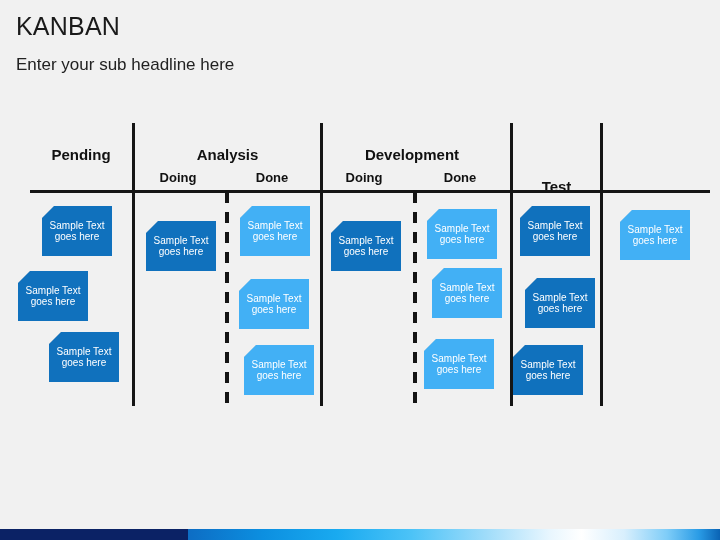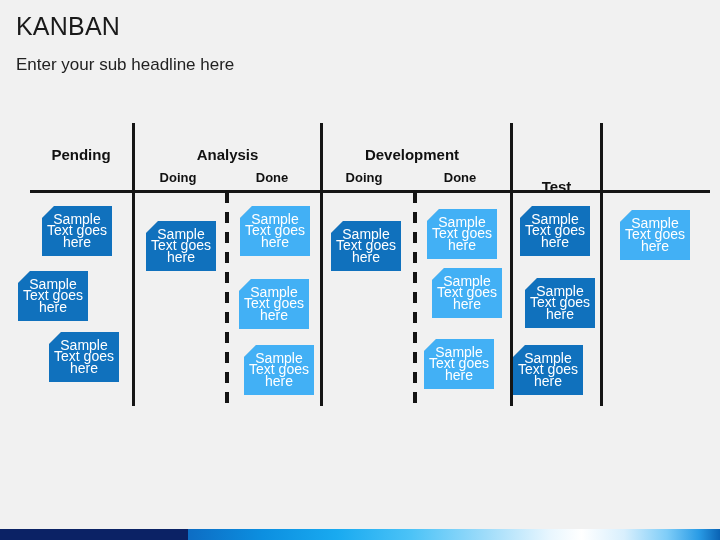--- a/index.html
+++ b/index.html
@@ -95,21 +95,21 @@
   
   .card {
     position: absolute;
     width: 70px;
     height: 50px;
     box-sizing: border-box;
     display: flex;
     align-items: center;
     justify-content: center;
     text-align: center;
-    font-size: 14px;
+    font-size: 10px;
     line-height: 11.5px;
     color: #ffffff;
     padding: 2px 4px 2px 4px;
     filter: drop-shadow(2px 3px 2px rgba(0,0,0,0.28));
     clip-path: polygon(12px 0, 100% 0, 100% 100%, 0 100%, 0 12px);
   }
   .card.dark  { background: #1071bd; }
   .card.light { background: #42b0f5; }
 
   .card .fold {

